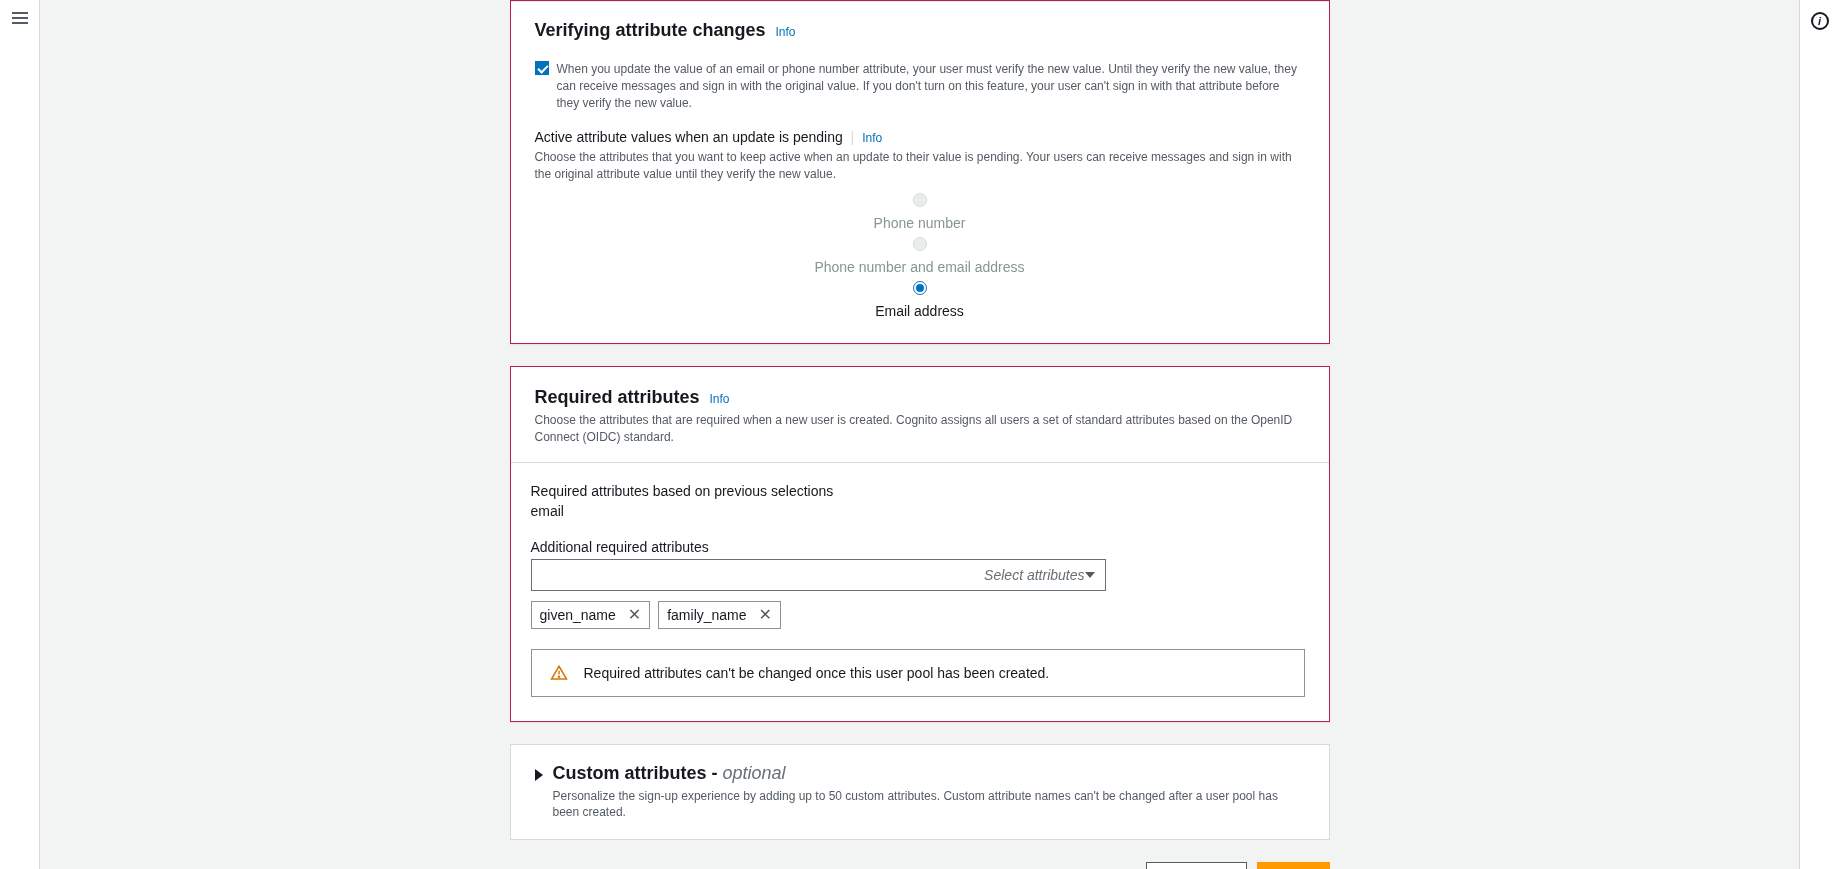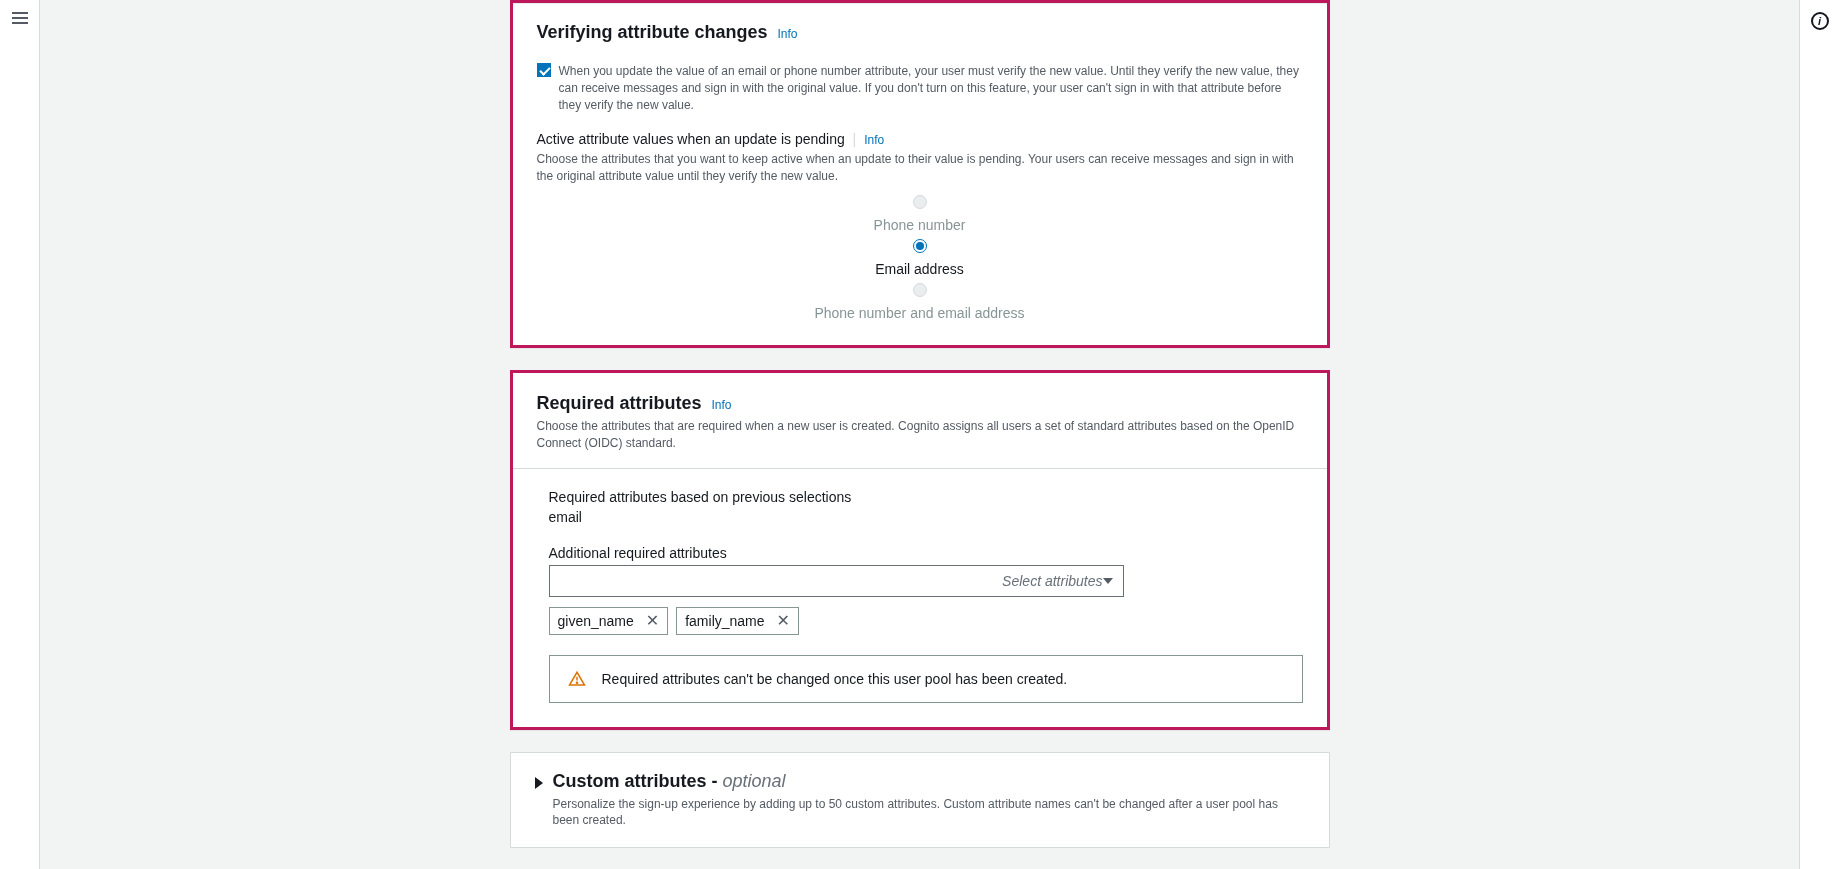--- a/index.html
+++ b/index.html
@@ -73,30 +73,30 @@
   justify-content: center;
   overflow-y: auto;
   padding-right: 40px;
 }
 .content {
   width: 820px;
   padding-top: 0;
 }
 .panel {
   background: #fff;
-  border: 3px solid #be185d;
+  border: 1px solid #be185d;
   margin-bottom: 22px;
   box-shadow: 0 1px 1px rgba(0,0,0,0.05);
 }
 .panel-header {
   padding: 20px 24px 16px 24px;
   border-bottom: 1px solid #d5dbdb;
 }
 .panel-body {
-  padding: 20px 24px 24px 36px;
+  padding: 20px 24px 24px 20px;
 }
 .section-title {
   font-size: 18px;
   font-weight: 700;
   color: #16191f;
   display: inline;
 }
 .panel-desc {
   font-size: 12px;
   color: #545b64;
@@ -393,26 +393,26 @@
             <span class="info-link" style="margin-left:0;">Info</span>
           </div>
           <div class="sub-desc">Choose the attributes that you want to keep active when an update to their value is pending. Your users can receive messages and sign in with the original attribute value until they verify the new value.</div>
 
           <div class="radio-group">
             <div class="radio-row">
               <div class="radio disabled"></div>
               <div class="radio-label disabled">Phone number</div>
             </div>
             <div class="radio-row">
+              <div class="radio disabled"></div>
+              <div class="radio-label disabled">Phone number and email address</div>
+            </div>
+            <div class="radio-row">
               <div class="radio selected"></div>
               <div class="radio-label">Email address</div>
-            </div>
-            <div class="radio-row">
-              <div class="radio disabled"></div>
-              <div class="radio-label disabled">Phone number and email address</div>
             </div>
           </div>
         </div>
       </div>
 
       <div class="panel">
         <div class="panel-header">
           <span class="section-title">Required attributes</span>
           <span class="info-link">Info</span>
           <div class="panel-desc">Choose the attributes that are required when a new user is created. Cognito assigns all users a set of standard attributes based on the OpenID Connect (OIDC) standard.</div>

